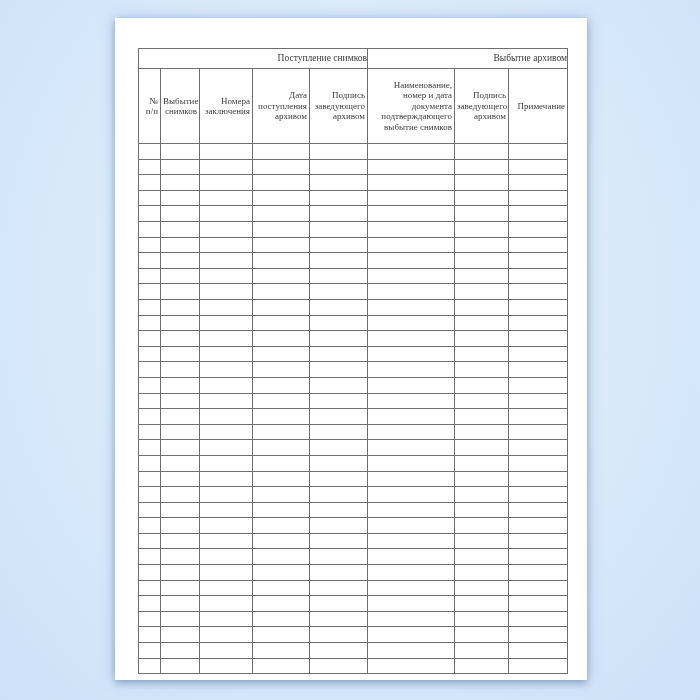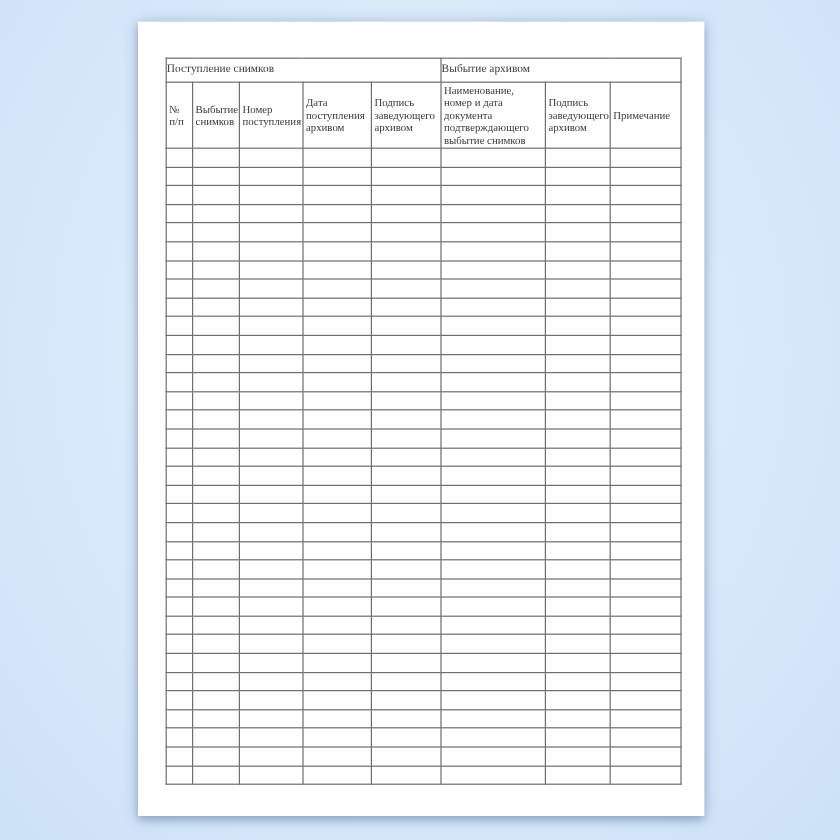--- a/index.html
+++ b/index.html
@@ -33,33 +33,33 @@
   }
   table.register th,
   table.register td {
     border: 1px solid #6e6e6e;
     padding: 0;
     margin: 0;
     overflow: hidden;
   }
   table.register th {
     font-weight: normal;
-    text-align: left;
+    text-align: right;
     vertical-align: middle;
   }
   tr.group-row th {
     height: 19px;
     font-size: 9.5px;
     line-height: 11px;
   }
   tr.cols-row th {
     height: 52px;
     font-size: 9px;
     line-height: 10.4px;
-    padding: 1px 2px;
+    padding: 11px 2px;
   }
   tbody.grid td {
     height: 14.6px;
     font-size: 9px;
   }
   .c1 { width: 22px; }
   .c2 { width: 39px; }
   .c3 { width: 53px; }
   .c4 { width: 57px; }
   .c5 { width: 58px; }
@@ -83,21 +83,21 @@
         <col class="c8">
     </colgroup>
     <thead>
       <tr class="group-row">
         <th colspan="5">Поступление снимков</th>
         <th colspan="3">Выбытие архивом</th>
       </tr>
       <tr class="cols-row">
         <th>№ п/п</th>
         <th>Выбытие снимков</th>
-        <th>Номер поступления</th>
+        <th>Номера заключения</th>
         <th>Дата поступления архивом</th>
         <th>Подпись заведующего архивом</th>
         <th>Наименование, номер и дата документа подтверждающего выбытие снимков</th>
         <th>Подпись заведующего архивом</th>
         <th>Примечание</th>
       </tr>
     </thead>
     <tbody class="grid">
         <tr>
           <td></td>

